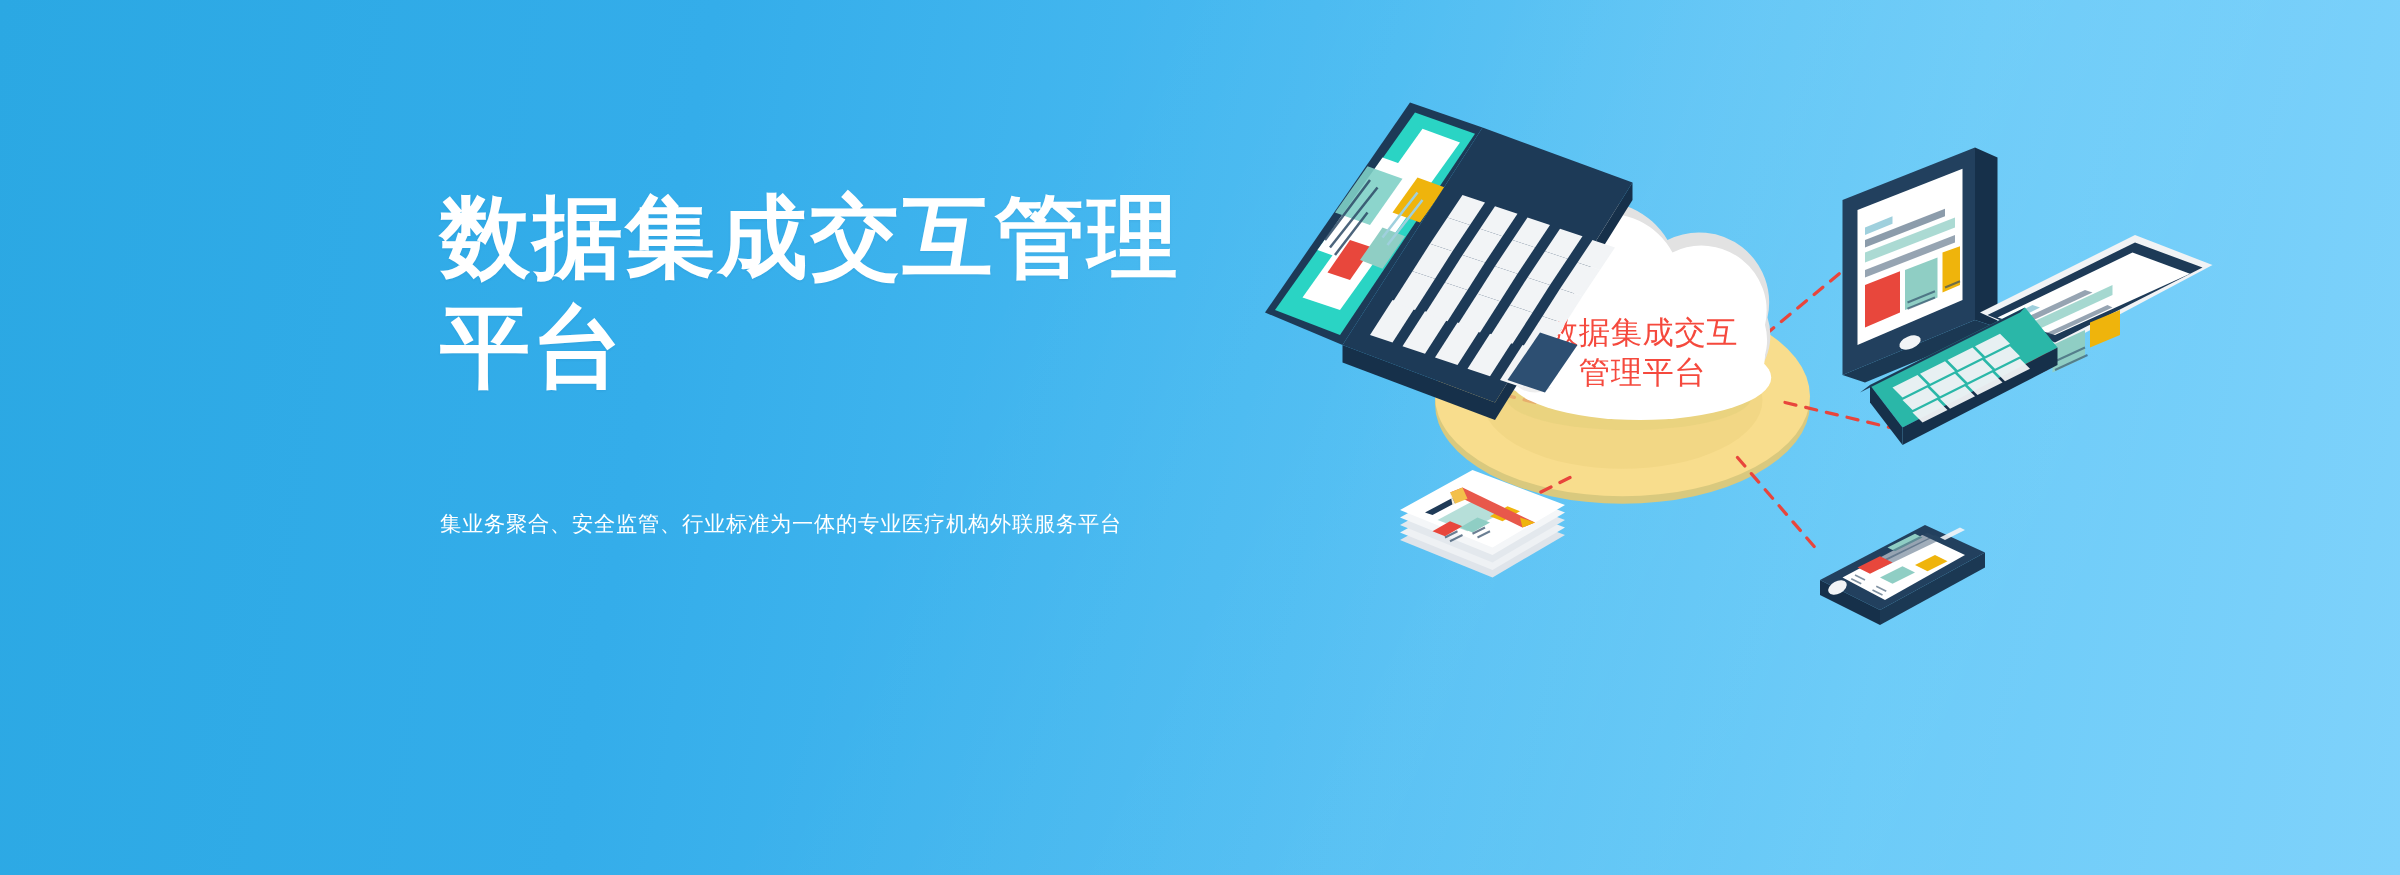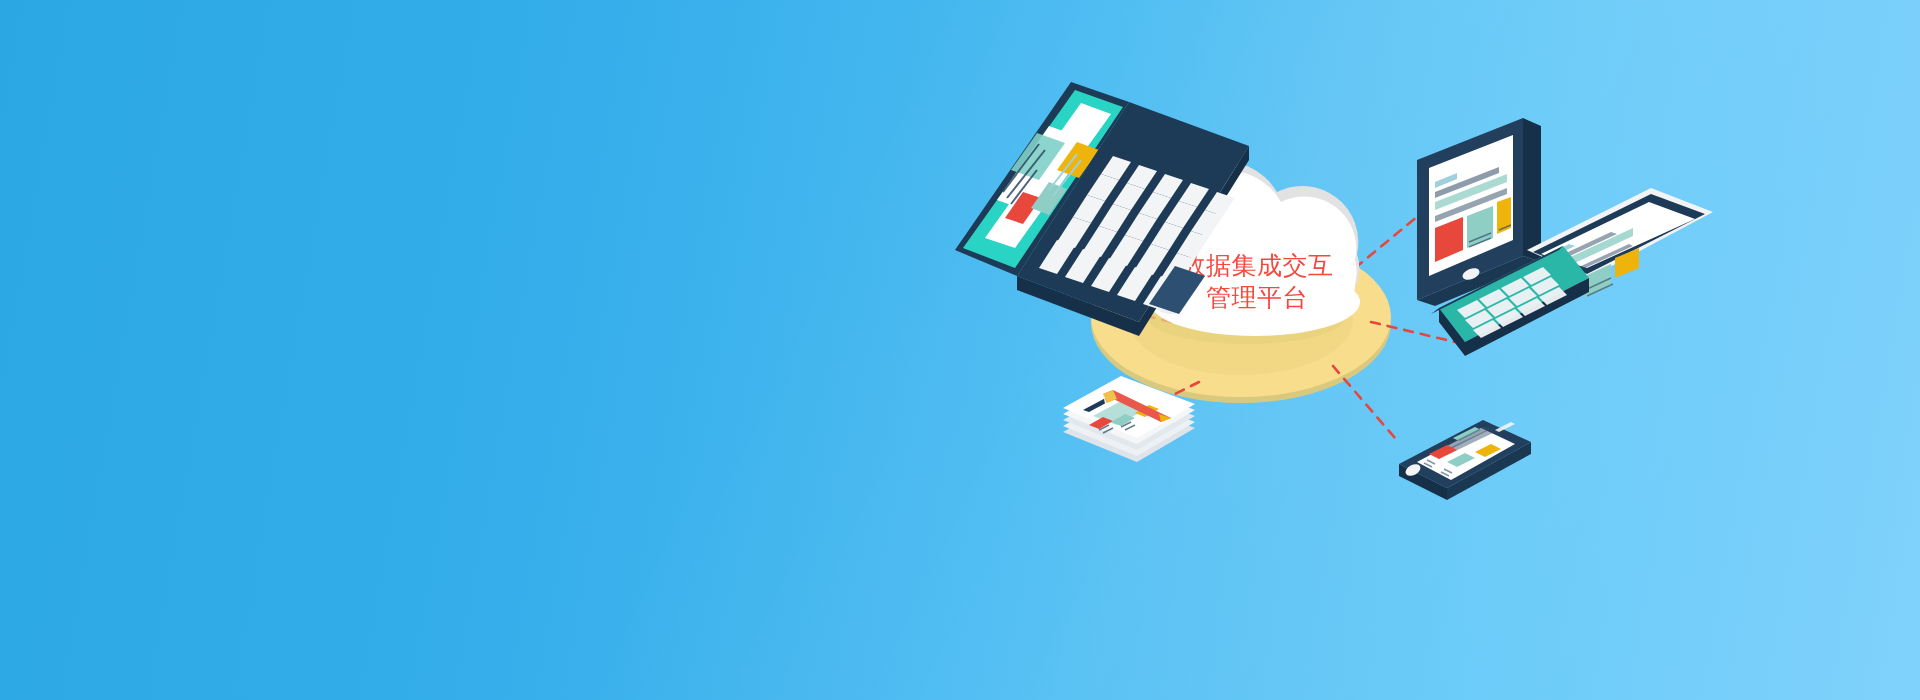--- a/index.html
+++ b/index.html
@@ -53,21 +53,21 @@
     color: #ffffff;
     font-size: 17px;
     line-height: 24px;
     letter-spacing: 0.6px;
     white-space: nowrap;
   }
 
   
   .illustration {
     position: absolute;
-    left: 1003px;
+    left: 1060px;
     top: 70px;
     width: 820px;
     height: 500px;
     z-index: 4;
   }
   .illustration svg {
     display: block;
     width: 820px;
     height: 500px;
     overflow: visible;
@@ -78,20 +78,24 @@
     fill: #f5493d;
     text-anchor: middle;
     letter-spacing: 0.5px;
   }
 </style>
 </head>
 <body>
 
 <div class="banner">
 
+  <div class="text-block">
+    <h1 class="headline">数据集成交互管理平台</h1>
+    <p class="subtitle">集业务聚合、安全监管、行业标准为一体的专业医疗机构外联服务平台</p>
+  </div>
 
   <div class="illustration">
     <svg viewBox="0 0 820 500" xmlns="http://www.w3.org/2000/svg">
 
       <defs>
         
       </defs>
 
       <g>
         <ellipse cx="238" cy="253" rx="150" ry="80" fill="#d9c97e"></ellipse>

